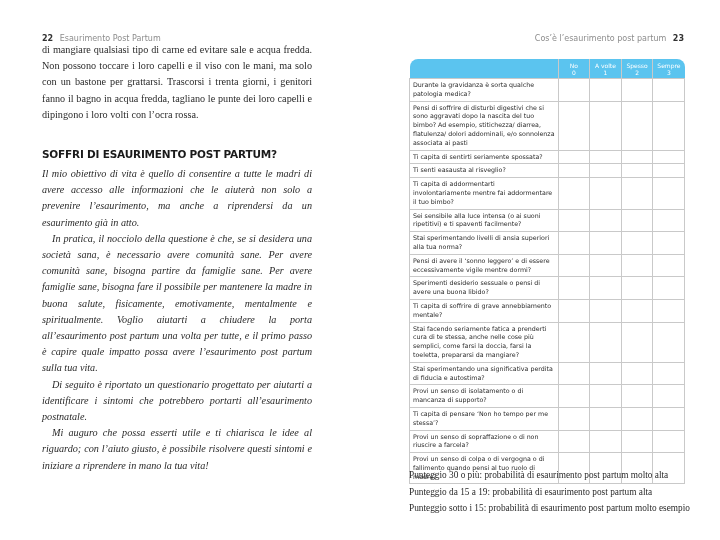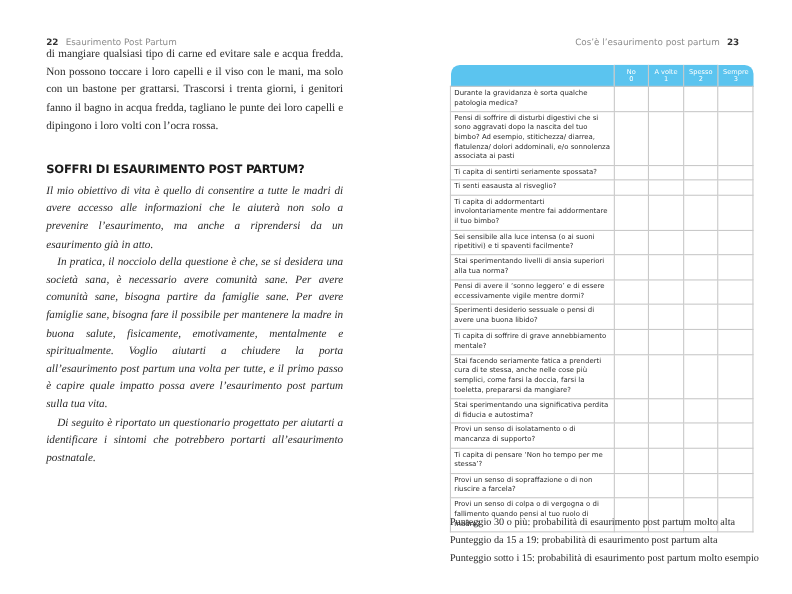--- a/index.html
+++ b/index.html
@@ -10,21 +10,21 @@
   .page { position: absolute; top: 0; height: 540px; }
   .page-left { left: 0; width: 360px; }
   .page-right { left: 360px; width: 360px; }
 
   .running-head {
     position: absolute; top: 34px; font-family: "DejaVu Sans", sans-serif;
     font-size: 8px; color: #8c8c8c; white-space: nowrap;
   }
   .running-head .pnum { color: #333; font-weight: bold; margin-right: 4px; }
   .running-head-left { left: 42px; }
-  .running-head-right { right: 48px; padding-left: 44px; }
+  .running-head-right { right: 36px; padding-left: 44px; }
   .running-head-right .pnum { margin-right: 0; margin-left: 4px; }
 
   .body-text {
     position: absolute; left: 42px; width: 270px;
     font-size: 10.2px; line-height: 16.2px; text-align: justify;
   }
   .body-text p { margin: 0; }
   .body-text p.indent { text-indent: 10px; }
   .intro { top: 42px; }
   .section-heading {
@@ -72,20 +72,21 @@
   <div class="body-text intro">
     <p>di mangiare qualsiasi tipo di carne ed evitare sale e acqua fredda. Non possono toccare i loro capelli e il viso con le mani, ma solo con un bastone per grattarsi. Trascorsi i trenta giorni, i genitori fanno il bagno in acqua fredda, tagliano le punte dei loro capelli e dipingono i loro volti con l’ocra rossa.</p>
   </div>
 
   <div class="section-heading">SOFFRI DI ESAURIMENTO POST PARTUM?</div>
 
   <div class="body-text section-body">
     <p>Il mio obiettivo di vita è quello di consentire a tutte le madri di avere accesso alle informazioni che le aiuterà non solo a prevenire l’esaurimento, ma anche a riprendersi da un esaurimento già in atto.</p>
     <p class="indent">In pratica, il nocciolo della questione è che, se si desidera una società sana, è necessario avere comunità sane. Per avere comunità sane, bisogna partire da famiglie sane. Per avere famiglie sane, bisogna fare il possibile per mantenere la madre in buona salute, fisicamente, emotivamente, mentalmente e spiritualmente. Voglio aiutarti a chiudere la porta all’esaurimento post partum una volta per tutte, e il primo passo è capire quale impatto possa avere l’esaurimento post partum sulla tua vita.</p>
     <p class="indent">Di seguito è riportato un questionario progettato per aiutarti a identificare i sintomi che potrebbero portarti all’esaurimento postnatale.</p>
+    <p class="indent">Mi auguro che possa esserti utile e ti chiarisca le idee al riguardo; con l’aiuto giusto, è possibile risolvere questi sintomi e iniziare a riprendere in mano la tua vita!</p>
   </div>
 </div>
 
 <div class="page page-right">
   <div class="running-head running-head-right">
     <span>Cos’è l’esaurimento post partum</span>
     <span class="pnum">23</span>
   </div>
 </div>
 

